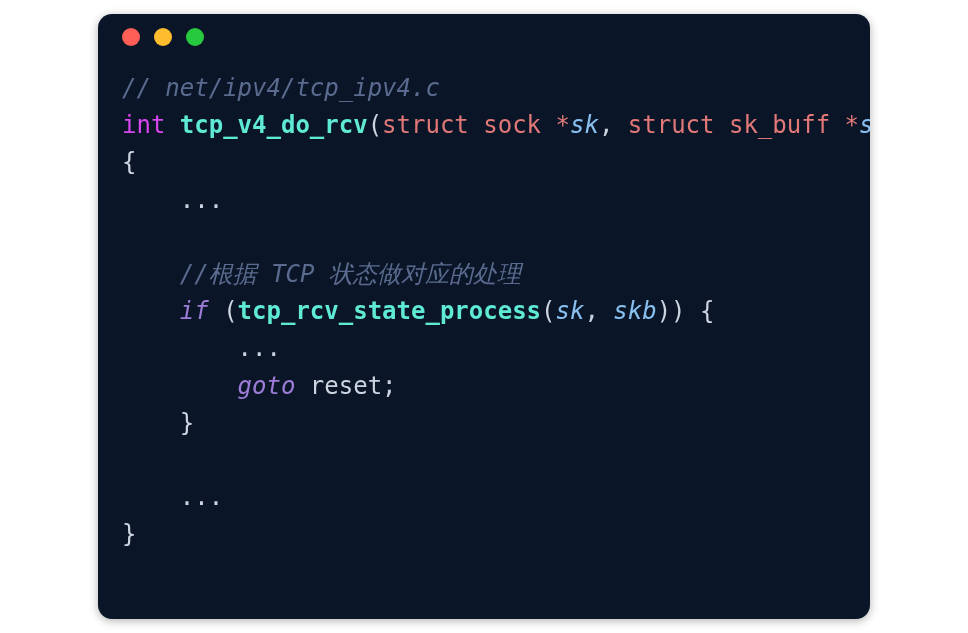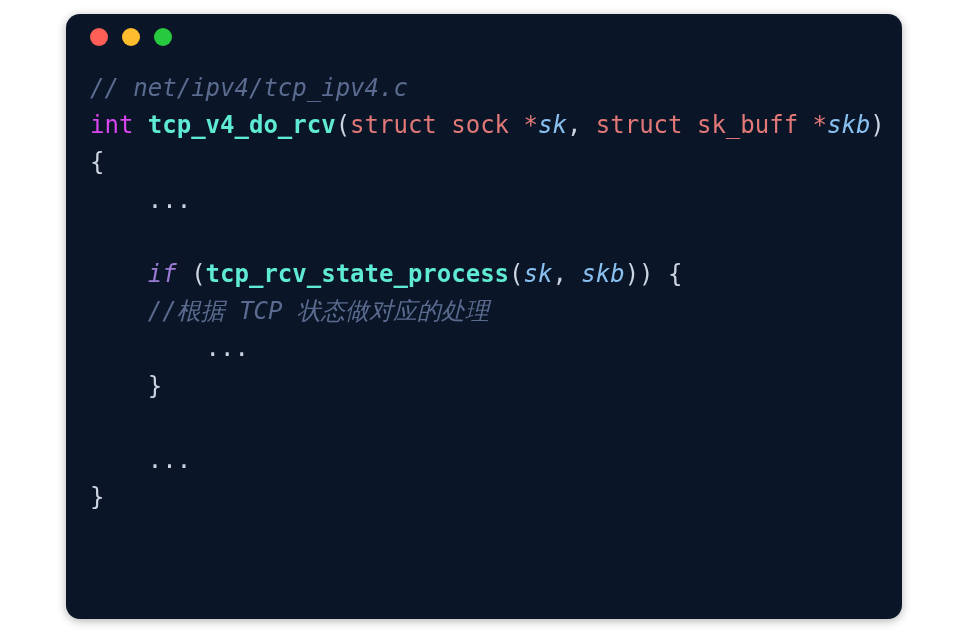--- a/index.html
+++ b/index.html
@@ -10,21 +10,21 @@
     body {
       background: #ffffff;
       width: 968px;
       height: 633px;
       display: flex;
       align-items: center;
       justify-content: center;
       font-family: 'Menlo', 'Monaco', 'Consolas', monospace;
     }
     .window {
-      width: 836px;
+      width: 772px;
       height: 605px;
       background: #0a1628;
       border-radius: 14px;
       overflow: hidden;
       box-shadow: 0 2px 10px rgba(0,0,0,0.3);
     }
     .titlebar {
       height: 46px;
       display: flex;
       align-items: center;
@@ -89,21 +89,22 @@
     <div class="traffic-light red"></div>
     <div class="traffic-light yellow"></div>
     <div class="traffic-light green"></div>
   </div>
   <div class="code-area">
     <div class="code-line"><span class="comment">// net/ipv4/tcp_ipv4.c</span></div>
     <div class="code-line"><span class="keyword-type">int</span><span class="punctuation"> </span><span class="function">tcp_v4_do_rcv</span><span class="punctuation">(</span><span class="keyword-struct">struct</span><span class="punctuation"> </span><span class="keyword-struct">sock</span><span class="punctuation"> </span><span class="operator">*</span><span class="param">sk</span><span class="punctuation">, </span><span class="keyword-struct">struct</span><span class="punctuation"> </span><span class="keyword-struct">sk_buff</span><span class="punctuation"> </span><span class="operator">*</span><span class="param">skb</span><span class="punctuation">)</span></div>
     <div class="code-line"><span class="punctuation">{</span></div>
     <div class="code-line"><span class="ellipsis">    ...</span></div>
     <div class="code-line"><span></span>&nbsp;</div>
+    <div class="code-line"><span class="comment">    //根据 TCP 状态做对应的处理</span></div>
     <div class="code-line"><span class="punctuation">    </span><span class="keyword-control">if</span><span class="punctuation"> (</span><span class="function">tcp_rcv_state_process</span><span class="punctuation">(</span><span class="param">sk</span><span class="punctuation">, </span><span class="param">skb</span><span class="punctuation">)) {</span></div>
-    <div class="code-line"><span class="comment">    //根据 TCP 状态做对应的处理</span></div>
     <div class="code-line"><span class="ellipsis">        ...</span></div>
+    <div class="code-line"><span class="punctuation">        </span><span class="keyword-control">goto</span><span class="punctuation"> reset</span><span class="punctuation">;</span></div>
     <div class="code-line"><span class="punctuation">    }</span></div>
     <div class="code-line"><span></span>&nbsp;</div>
     <div class="code-line"><span class="ellipsis">    ...</span></div>
     <div class="code-line"><span class="punctuation">}</span></div>
   </div>
 </div>
 
 </body></html>

